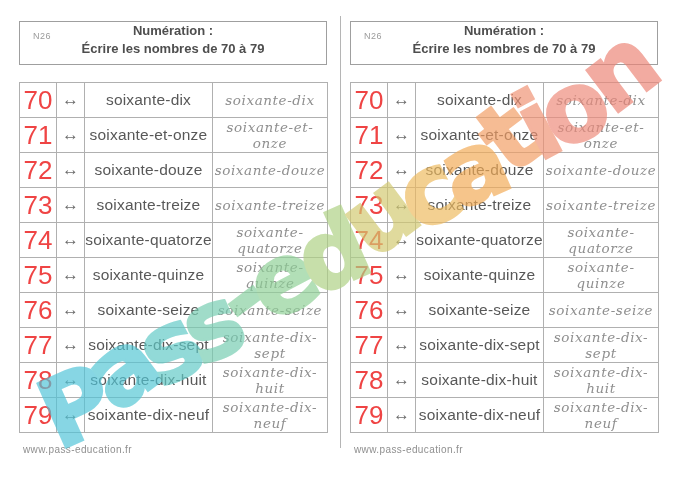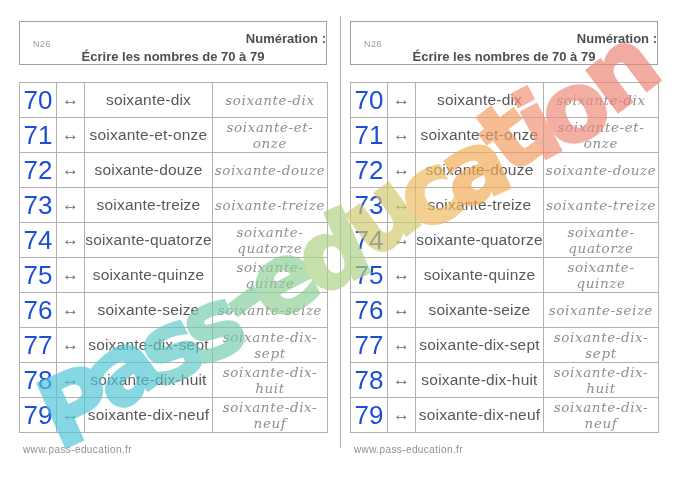--- a/index.html
+++ b/index.html
@@ -10,39 +10,39 @@
   }
   .panel{position:absolute;top:0;width:330px;height:480px;}
   .panel.left{left:19px;}
   .panel.right{left:350px;}
 
   .header-box{
     position:absolute;left:0;top:21px;width:306px;height:42px;
     border:1px solid #9f9f9f;background:#fff;
   }
   .code{
-    position:absolute;left:6px;top:17px;
+    position:absolute;left:6px;top:9px;
     font-size:9px;color:#9b9b9b;letter-spacing:.5px;padding-left:7px;
   }
   .title-l1,.title-l2{
     text-align:center;font-weight:bold;color:#4e4e4e;
     font-size:13px;line-height:18px;
   }
-  .title-l1{margin-top:8px;text-align:right;}
+  .title-l1{margin-top:0;}
 
   table.grid{
     position:absolute;left:0;top:82px;width:308px;
     border-collapse:collapse;table-layout:fixed;
   }
   table.grid td{
     border:1px solid #b0b0b0;height:34px;
     text-align:center;vertical-align:middle;padding:0;
     background:transparent;
   }
-  td.c-num{font-size:26px;color:#1d4ed8;margin-left:44px;}
+  td.c-num{font-size:26px;color:#ef4444;margin-left:44px;}
   td.c-arrow{font-size:17px;color:#6d6d6d;}
   td.c-word{font-size:15.5px;color:#585858;letter-spacing:.2px;}
   td.c-cursive{
     font-family:"DejaVu Serif", serif;font-style:italic;
     font-size:13.5px;color:#8f8f8f;letter-spacing:.6px;
   }
 
   .footer{
     position:absolute;left:4px;top:444px;
     font-size:10px;color:#8f8f8f;letter-spacing:.4px;

